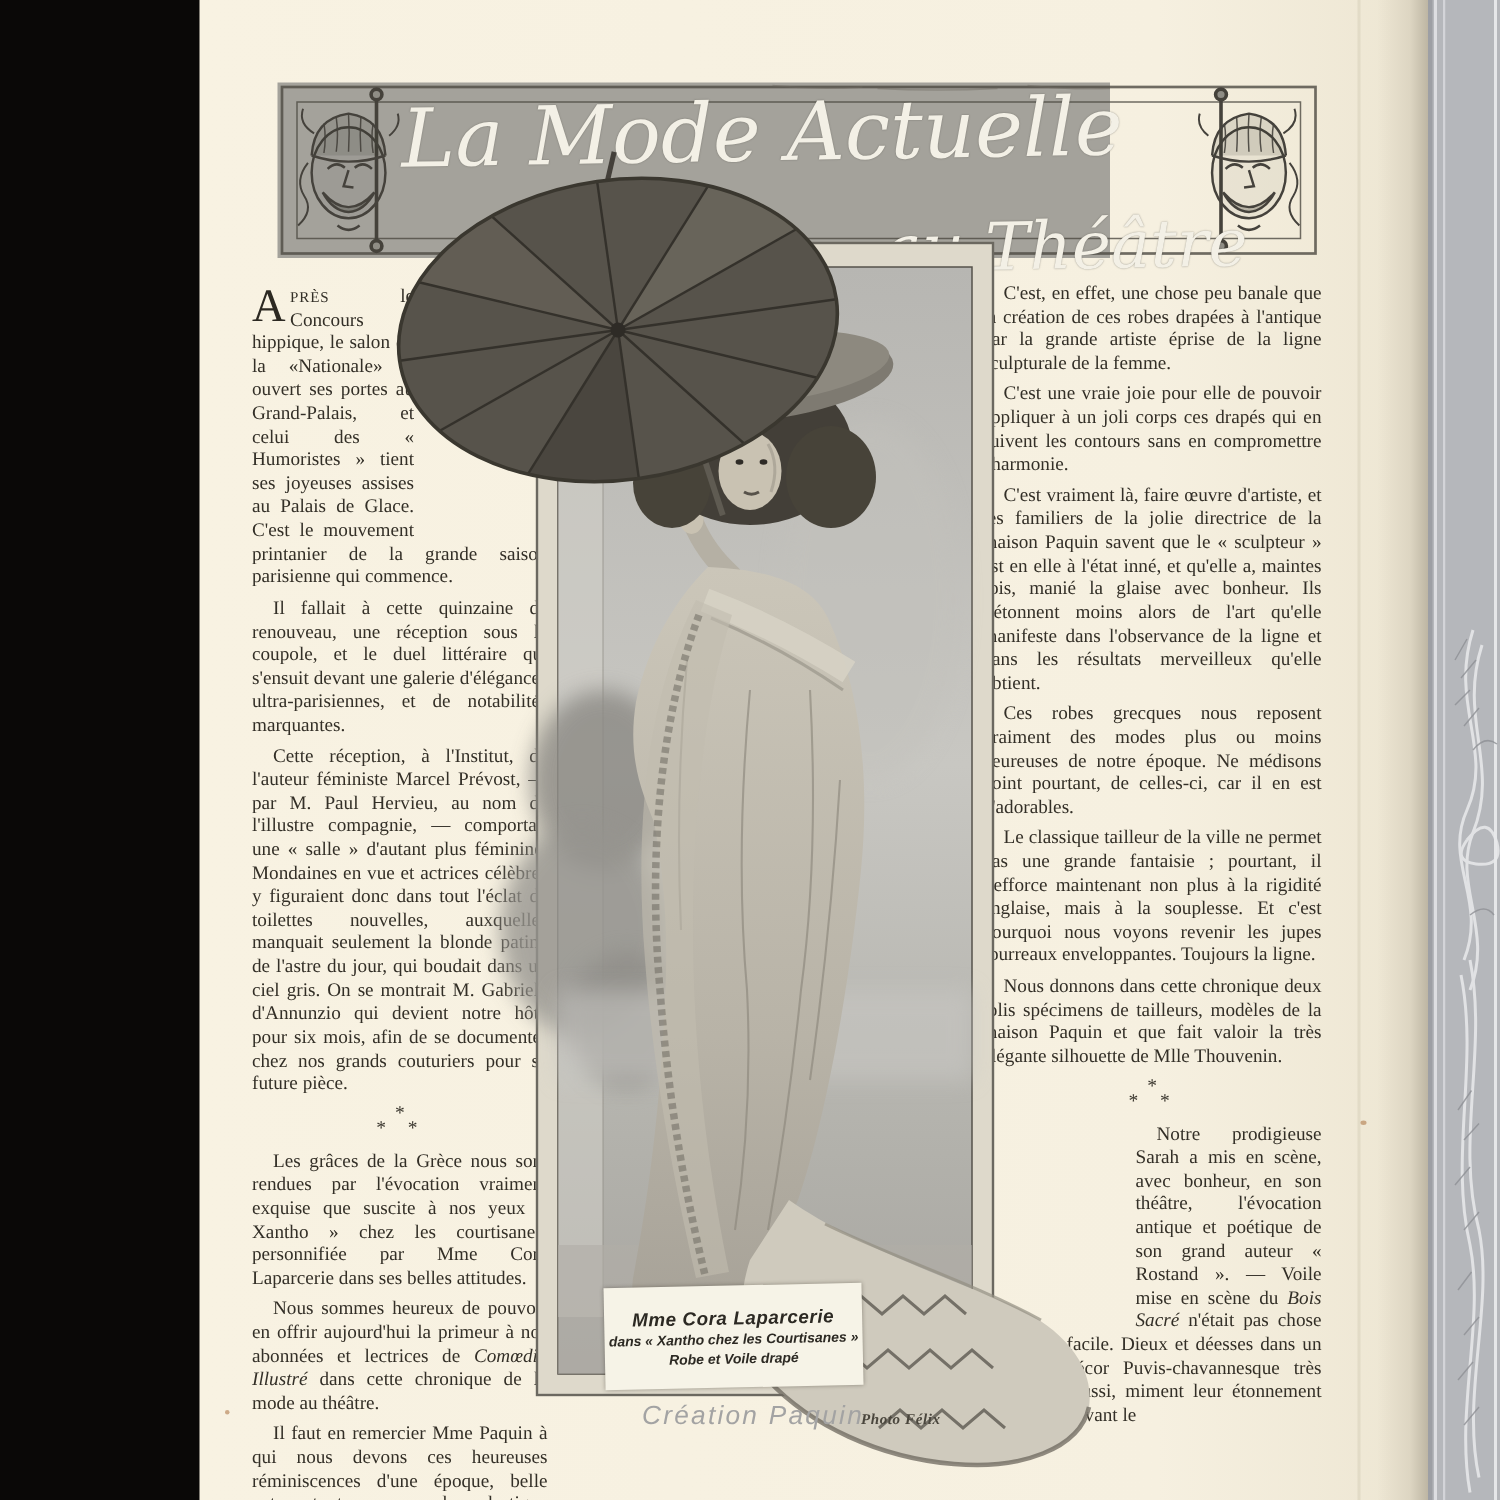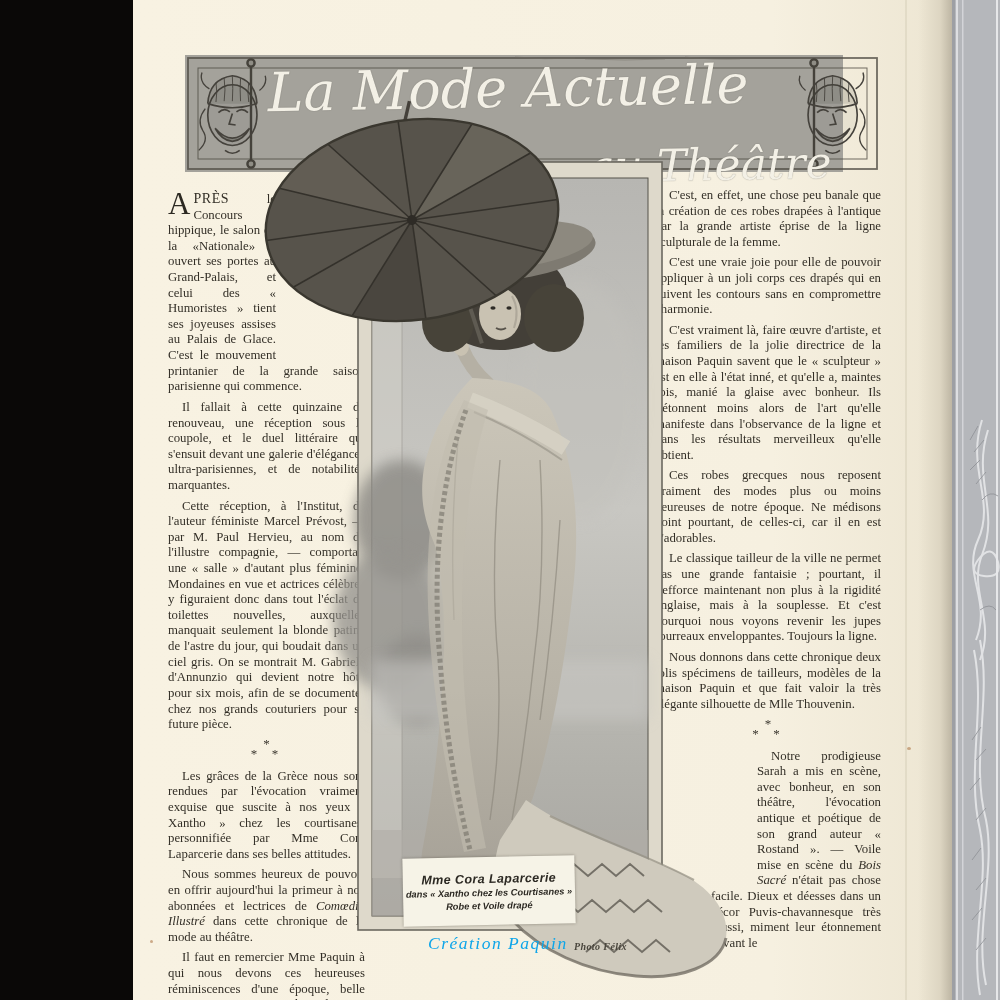--- a/index.html
+++ b/index.html
@@ -9,59 +9,59 @@
   .paper{position:absolute;left:133px;top:0;width:819px;height:1000px;
          background:linear-gradient(90deg,#f8f2e2 0%,#f6f0e0 78%,#eee7d4 97%);}
   .gutter-shadow{position:absolute;left:918px;top:0;width:34px;height:1000px;
          background:linear-gradient(90deg,rgba(70,58,35,0) 0%,rgba(70,58,35,.10) 65%,rgba(45,35,18,.25) 100%);}
   .fold-line{position:absolute;left:905px;top:0;width:2px;height:1000px;background:rgba(120,105,70,.10);}
   
   .next-page{position:absolute;left:952px;top:0;width:48px;height:1000px;background:#b5b7bb;}
   .speck{position:absolute;border-radius:50%;background:#a96f3e;opacity:.55;}
 
   
-  .banner{position:absolute;left:185px;top:55px;width:658px;height:117px;background:#a4a29b;}
+  .banner{position:absolute;left:185px;top:55px;width:555px;height:117px;background:#a4a29b;}
   .banner svg{position:absolute;left:0;top:0;}
   .banner-title-1{position:absolute;left:58px;top:4px;width:530px;text-align:center;
          font-family:"DejaVu Serif",serif;font-style:italic;font-size:54px;line-height:60px;
          color:#f3f0e6;text-shadow:0 0 1px rgba(55,52,45,.55);transform:rotate(-1deg);white-space:nowrap;}
   .banner-title-2{position:absolute;left:395px;top:86px;width:260px;text-align:center;
          font-family:"DejaVu Serif",serif;font-style:italic;font-size:44px;line-height:48px;
          color:#f3f0e6;text-shadow:0 0 1px rgba(55,52,45,.55);transform:rotate(-1deg);white-space:nowrap;}
 
   
   .col{position:absolute;color:#332f27;}
   .col-left{left:168px;top:190px;width:197px;height:800px;}
   .col-right{left:655px;top:188px;width:226px;height:800px;}
   .col p{margin:0 0 5px 0;text-indent:14px;text-align:justify;
          font-size:12.8px;line-height:1.22;hyphens:none;}
   .col p.first-par{text-indent:0;}
   .dropcap{float:left;font-size:31px;line-height:25px;padding:1px 3px 0 0;color:#2c2922;}
-  .smallcaps{text-transform:uppercase;font-size:14px;letter-spacing:.6px;}
+  .smallcaps{text-transform:uppercase;font-size:10px;letter-spacing:.6px;}
   .spacer-parasol{float:right;width:84px;height:168px;margin-left:5px;}
   .sp-a{float:left;width:96px;height:82px;margin-top:44px;margin-right:6px;}
   .sp-b{float:left;clear:left;width:50px;height:78px;margin-right:6px;}
   .asterism{text-align:center;margin:7px 0 9px 0;color:#3a362e;}
   .asterism .ast-top{font-size:13px;line-height:8px;}
   .asterism .ast-bot{font-size:13px;line-height:12px;letter-spacing:4px;}
 
   
   .photo-svg{position:absolute;left:250px;top:100px;pointer-events:none;}
 
   
   .caption-box{position:absolute;left:403px;top:857px;width:172px;height:68px;
          background:#f6f3e7;transform:rotate(-1.2deg);box-shadow:0 0 3px rgba(40,35,25,.4);
          display:flex;flex-direction:column;justify-content:center;align-items:center;
          font-family:"Liberation Sans",sans-serif;color:#2c2923;}
   .cap-1{font-weight:bold;font-style:italic;font-size:12.5px;letter-spacing:.4px;margin-bottom:2px;}
   .cap-2{font-weight:bold;font-style:italic;font-size:9.3px;margin-bottom:3px;}
   .cap-3{font-weight:bold;font-style:italic;font-size:9.3px;}
 
-  .credit{position:absolute;left:428px;top:933px;font-family:Liberation Serif, serif;
-         font-style:italic;font-size:17.5px;letter-spacing:1.5px;color:#0ea5e9;}
+  .credit{position:absolute;left:428px;top:933px;font-family:Liberation Sans, sans-serif;
+         font-style:italic;font-size:17.5px;letter-spacing:1.5px;color:#a3a3a3;}
   .photographer{position:absolute;left:574px;top:941px;font-family:Liberation Serif, serif;
          font-weight:bold;font-style:italic;font-size:10px;letter-spacing:.4px;color:#4a463d;}
 </style>
 </head>
 <body>
 
 <div id="stage">
 
   <div class="paper"></div>
   <div class="fold-line"></div>

